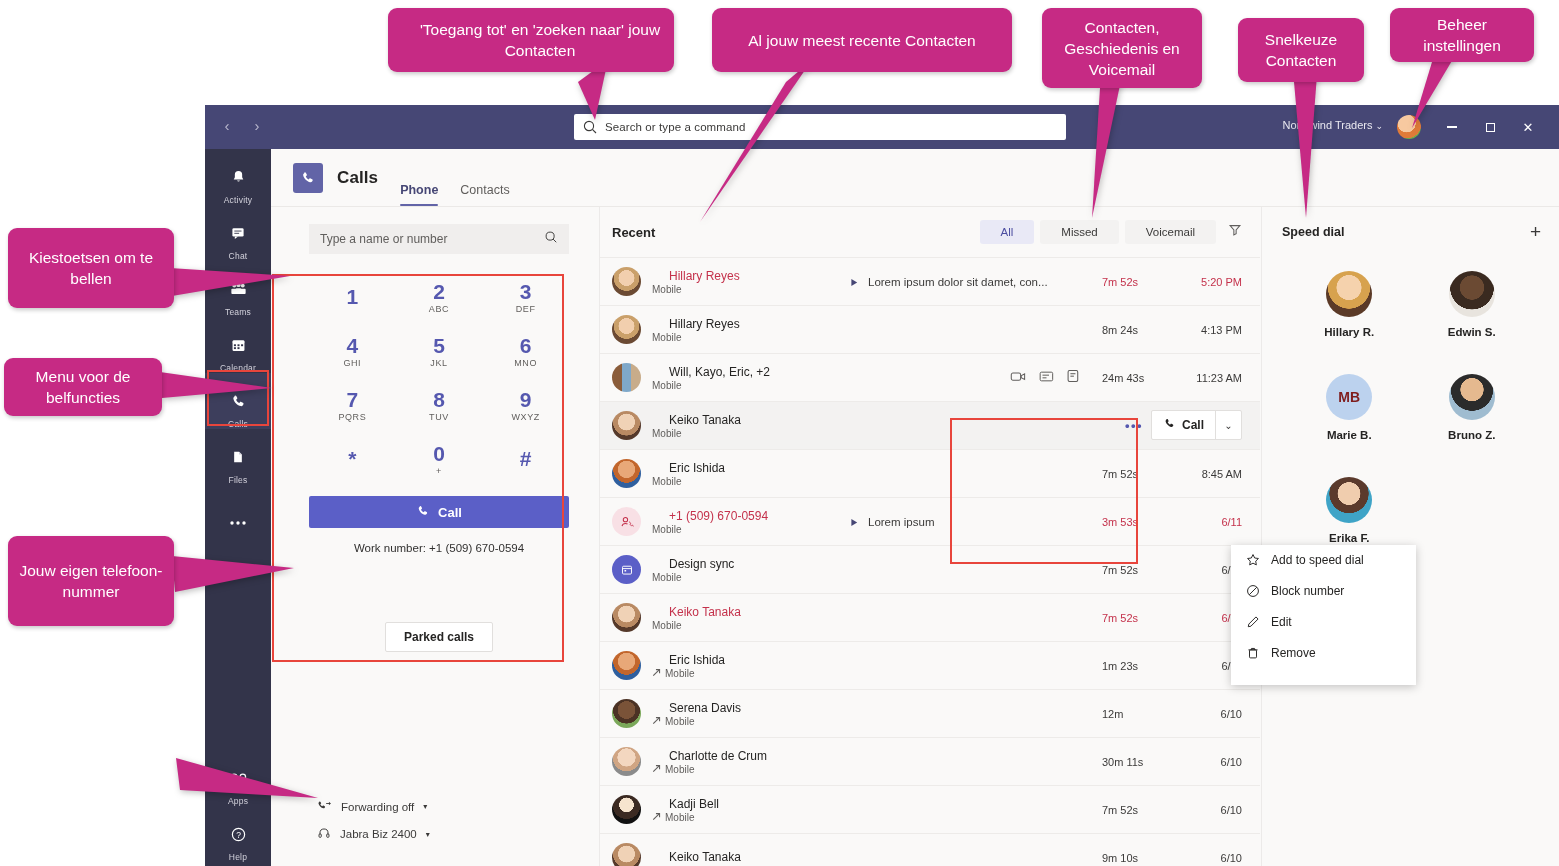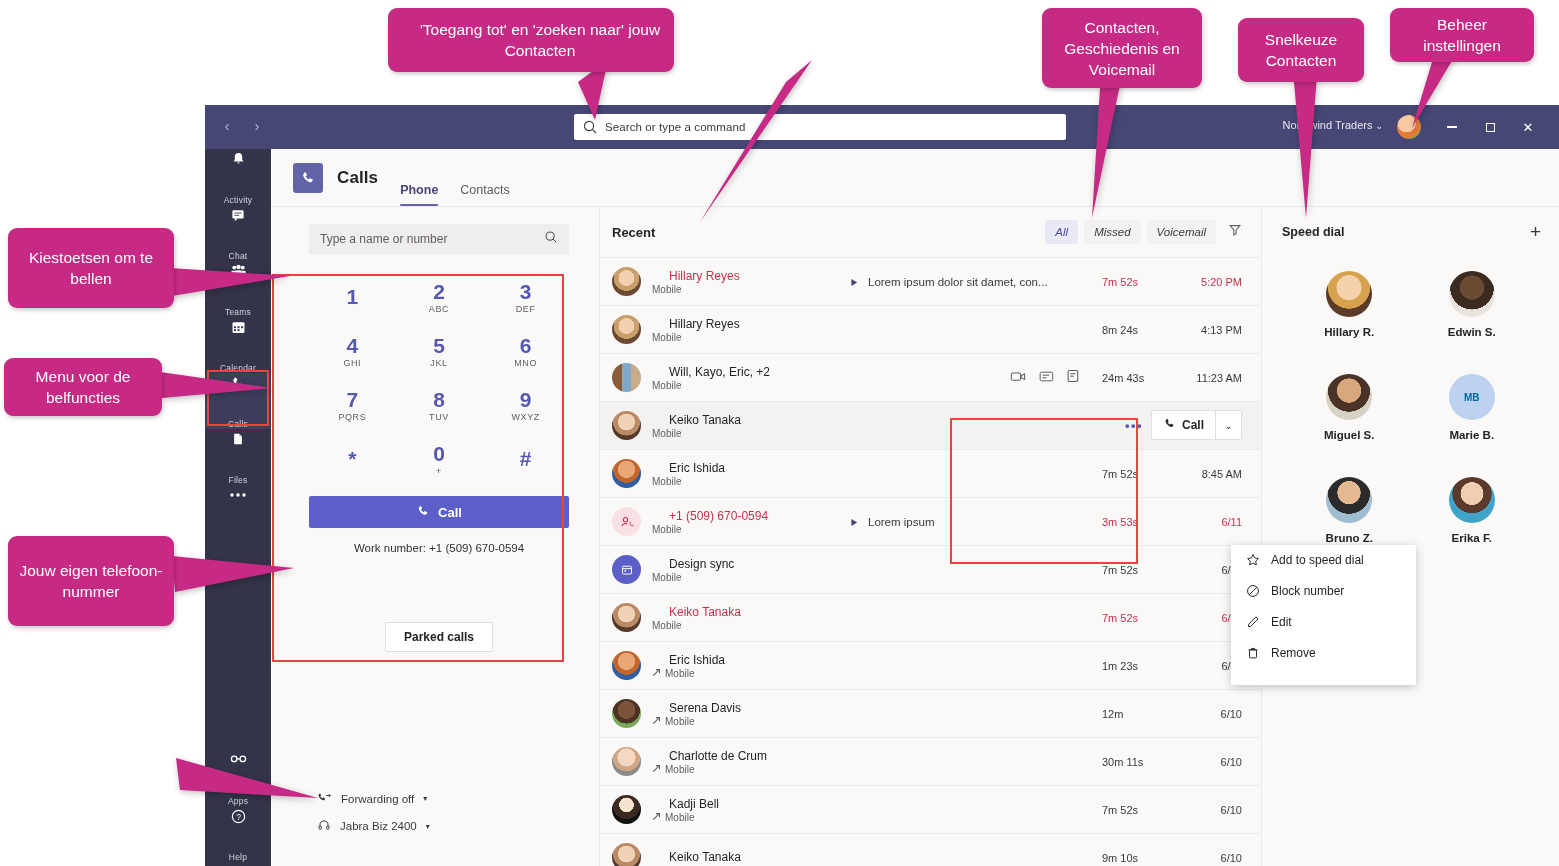--- a/index.html
+++ b/index.html
@@ -54,21 +54,21 @@
   .wbtn .sq { width: 9px; height: 9px; border: 1.2px solid #fff; }
   .wbtn .dash { width: 10px; height: 1.2px; background: #fff; }
 
   
   .rail {
     position: absolute; left: 0; top: 44px; width: 66px; height: 717px;
     background: #33344a;
   }
   .rail-item {
     position: relative; width: 66px; height: 56px;
-    display: flex; flex-direction: column; align-items: center; justify-content: space-between;
+    display: flex; flex-direction: column; align-items: center; justify-content: flex-end;
     color: #c9c8d4; gap: 8px;
   }
   .rail-item.sel { background: #3d3e5c; }
   .rail-item .lbl { font-size: 8.5px; color: #d3d2dc; letter-spacing: .2px; }
   .rail-item .ic { height: 20px; display: flex; align-items: center; justify-content: center; }
   .rail-bottom { position: absolute; left: 0; bottom: 4px; width: 66px; }
 
   
   .main { position: absolute; left: 66px; top: 44px; width: 1288px; height: 717px; background: #faf9f8; }
   .calls-head {
@@ -108,36 +108,36 @@
     display: flex; align-items: center; justify-content: center; gap: 8px;
     font-size: 13px; font-weight: bold; margin-top: 10px; border-radius: 2px;
   }
   .worknum { width: 260px; text-align: center; font-size: 11.5px; color: #323130; margin-top: 14px; }
   .parked {
     position: absolute; left: 92px; top: 415px;
     width: 108px; height: 30px; background: #fff; border: 1px solid #e1dfdd;
     display: flex; align-items: center; justify-content: center;
     font-size: 12px; font-weight: bold; color: #252423; border-radius: 2px;
   }
-  .botlinks { position: absolute; left: 24px; bottom: 32px; display: flex; flex-direction: column; gap: 12px; }
+  .botlinks { position: absolute; left: 24px; bottom: 24px; display: flex; flex-direction: column; gap: 12px; }
   .botlink { display: flex; align-items: center; gap: 9px; font-size: 11.5px; color: #3b3a39; }
   .botlink .cv { font-size: 8px; color: #3b3a39; }
 
   .divider-v { position: absolute; left: 328px; top: 58px; width: 1px; height: 659px; background: #eceae9; }
 
   
   .recent-col { position: absolute; left: 329px; top: 58px; width: 660px; height: 659px; }
   .recent-head {
     position: relative; height: 50px; display: flex; align-items: center;
     padding: 0 18px 0 12px;
   }
   .recent-title { font-size: 13px; font-weight: bold; color: #252423; }
   .pills { margin-left: auto; display: flex; align-items: center; gap: 6px; }
-  .pill { height: 24px; padding: 0 10px; border-radius: 3px; font-size: 11.5px;
-          color: #3b3a39; display: flex; align-items: center; font-style: italic; }
+  .pill { height: 24px; padding: 0 21px; border-radius: 3px; font-size: 11.5px;
+          color: #3b3a39; display: flex; align-items: center; }
   .pill.on { background: #e9e9f6; color: #4b4ca0; }
   .pill.soft { background: #f3f2f1; }
   .filter-ic { margin-left: 6px; }
 
   .rows { position: relative; }
   .row {
     position: relative; height: 48px; display: flex; align-items: center;
     padding: 0 18px 0 12px; border-top: 1px solid #edebe9;
   }
   .row.first { border-top: 1px solid #edebe9; }
@@ -182,22 +182,22 @@
 
   
   .sd-col { position: absolute; left: 990px; top: 58px; width: 298px; height: 659px;
             border-left: 1px solid #eceae9; }
   .sd-head { height: 50px; display: flex; align-items: center; padding: 0 18px 0 20px; }
   .sd-title { font-size: 12.5px; font-weight: bold; color: #252423; }
   .sd-plus { margin-left: auto; font-size: 19px; color: #3b3a39; font-weight: 300; line-height: 18px; }
   .sd-grid { display: grid; grid-template-columns: 1fr 1fr; row-gap: 36px; padding: 14px 26px 0 26px; }
   .sd-cell { display: flex; flex-direction: column; align-items: center; gap: 9px; }
   .sd-av { width: 46px; height: 46px; border-radius: 50%; overflow: hidden; }
-  .sd-ini { width: 46px; height: 46px; border-radius: 50%; background: #bcd2ee; color: #0369a1;
-            display: flex; align-items: center; justify-content: center; font-size: 10px; font-weight: bold; }
+  .sd-ini { width: 46px; height: 46px; border-radius: 50%; background: #bcd2ee; color: #7f1d1d;
+            display: flex; align-items: center; justify-content: center; font-size: 14px; font-weight: bold; }
   .sd-nm { font-size: 11.5px; font-weight: bold; color: #252423; }
 
   
   .callout {
     position: absolute; background: #c62a84; color: #fff; border-radius: 9px;
     text-align: center; display: flex; align-items: center; justify-content: center;
     font-size: 15.5px; line-height: 21px; padding: 6px 10px;
     box-shadow: 1px 2px 4px rgba(0,0,0,.22); z-index: 80;
   }
   .cline { position: absolute; z-index: 79; }
@@ -747,24 +747,20 @@
         <div class="sd-grid">
           <div class="sd-cell">
             <span class="sd-av" style="background:radial-gradient(circle at 50% 36%,#f5d2ad 0 33%,#d7a24e 34% 56%,#5b3a27 57% 100%)"></span>
             <span class="sd-nm">Hillary R.</span>
           </div>
           <div class="sd-cell">
             <span class="sd-av" style="background:radial-gradient(circle at 50% 36%,#6b4a33 0 32%,#3a2a20 33% 58%,#e8e4de 59% 100%)"></span>
             <span class="sd-nm">Edwin S.</span>
           </div>
           <div class="sd-cell">
-            <span class="sd-av" style="background:radial-gradient(circle at 50% 36%,#d8a87c 0 32%,#4a3326 33% 56%,#d7d2c6 57% 100%)"></span>
-            <span class="sd-nm">Miguel S.</span>
-          </div>
-          <div class="sd-cell">
             <span class="sd-ini">MB</span>
             <span class="sd-nm">Marie B.</span>
           </div>
           <div class="sd-cell">
             <span class="sd-av" style="background:radial-gradient(circle at 50% 34%,#e5b98f 0 30%,#2b2b2b 31% 55%,#9fbcd0 56% 100%)"></span>
             <span class="sd-nm">Bruno Z.</span>
           </div>
           <div class="sd-cell">
             <span class="sd-av" style="background:radial-gradient(circle at 50% 36%,#f0cdae 0 30%,#5b3a2c 31% 52%,#3fa4c7 53% 100%)"></span>
             <span class="sd-nm">Erika F.</span>
@@ -786,20 +782,23 @@
     <polygon points="1432,62 1456,54 1412,128" fill="#c62a84"></polygon>
     <polygon points="170,268 172,296 290,276" fill="#c62a84"></polygon>
     <polygon points="160,372 162,398 272,388" fill="#c62a84"></polygon>
     <polygon points="172,556 175,592 294,568" fill="#c62a84"></polygon>
     <polygon points="176,758 180,790 318,798" fill="#c62a84"></polygon>
   </svg>
 
   <div class="callout" style="left:388px;  top:8px;   width:286px; height:64px;padding-left:28px;">
       <span>'Toegang tot' en 'zoeken naar' jouw Contacten</span>
     </div>
+  <div class="callout" style="left:712px;  top:8px;   width:300px; height:64px;">
+      <span>Al jouw meest recente Contacten</span>
+    </div>
   <div class="callout" style="left:1042px; top:8px;   width:160px; height:80px;">
       <span>Contacten, Geschiedenis en Voicemail</span>
     </div>
   <div class="callout" style="left:1238px; top:18px;  width:126px; height:64px;">
       <span>Snelkeuze Contacten</span>
     </div>
   <div class="callout" style="left:1390px; top:8px;   width:144px; height:54px;">
       <span>Beheer instellingen</span>
     </div>
   <div class="callout" style="left:8px;    top:228px; width:166px; height:80px;">

